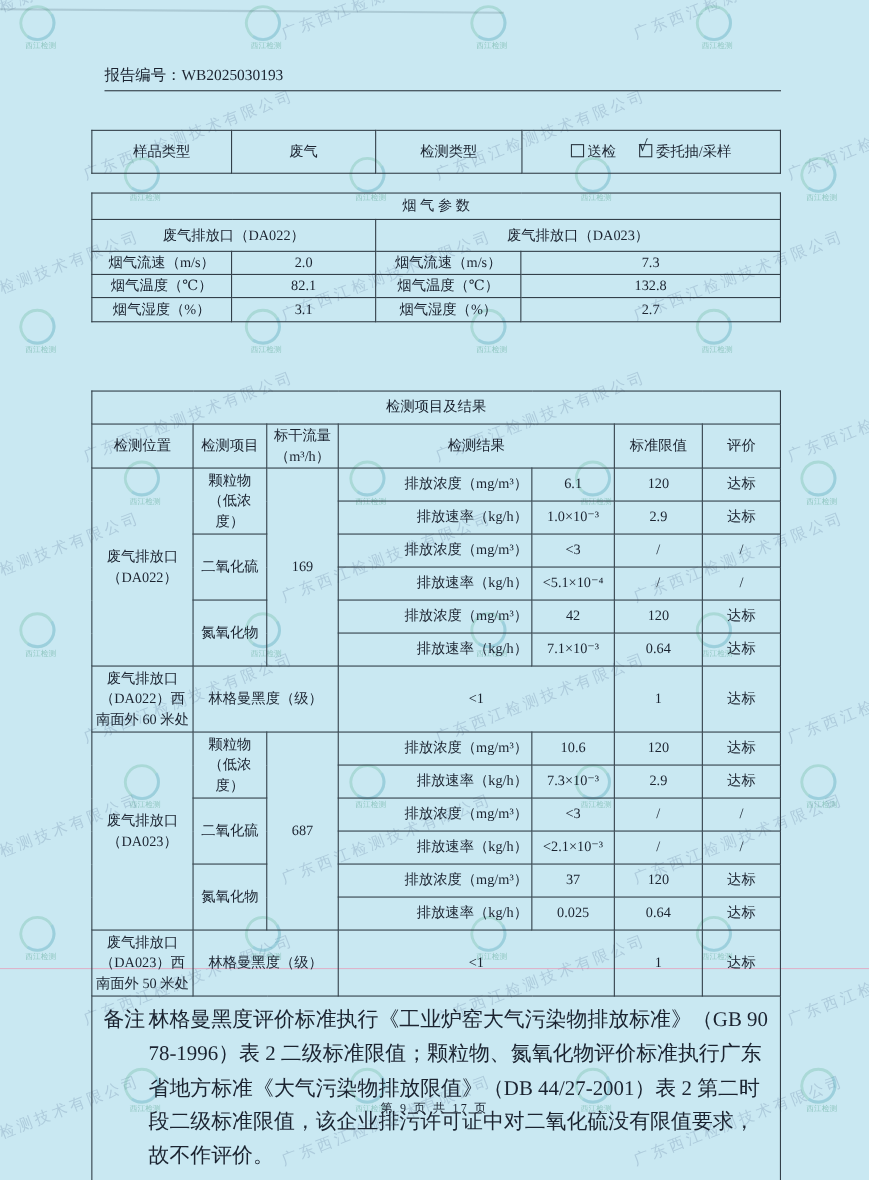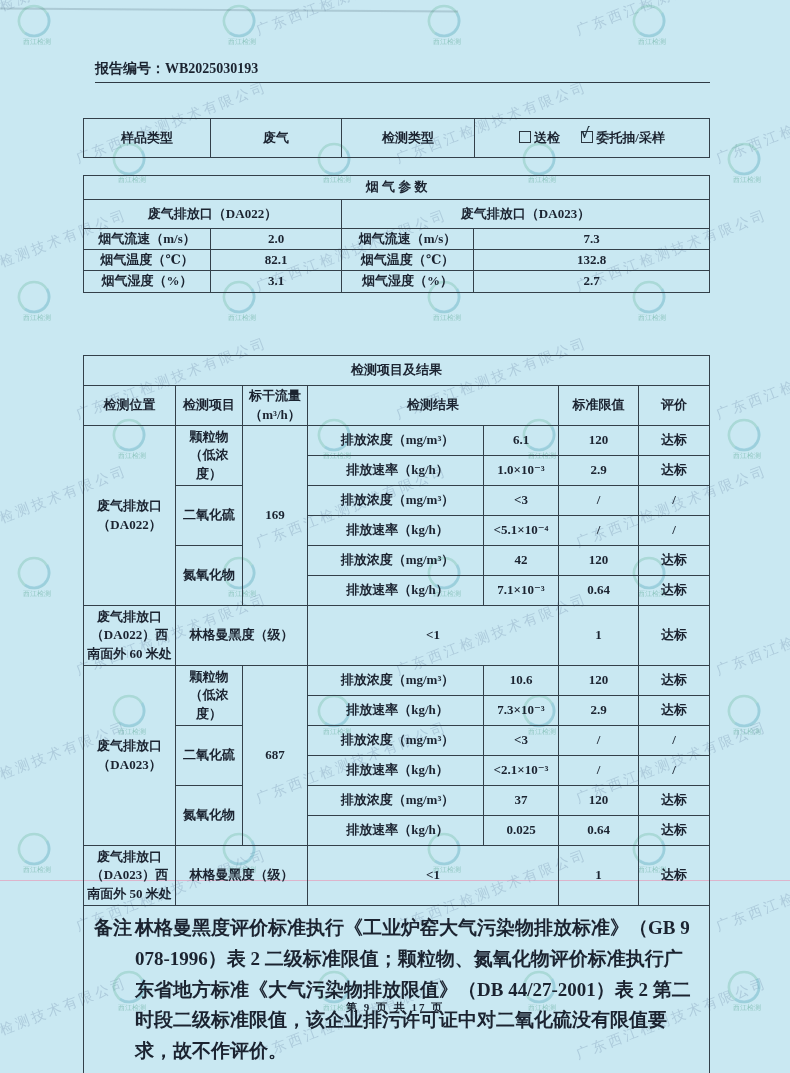--- a/index.html
+++ b/index.html
@@ -8,21 +8,21 @@
     background:#c9e8f2;
     font-family:"Liberation Serif","DejaVu Serif",serif;
     color:#1b2330;
   }
   .wm-layer{position:absolute;inset:0;pointer-events:none;}
   .wm-text{
     position:absolute;white-space:nowrap;transform:rotate(-21deg);
     font-size:14px;letter-spacing:3px;color:rgba(118,147,176,0.33);
   }
   .wm-logo{position:absolute;width:40px;height:44px;opacity:.55;}
-  .content{position:absolute;inset:0;font-weight:bold;}
+  .content{position:absolute;inset:0;}
   .scan-edge{position:absolute;left:0;top:9px;width:58%;height:2px;background:rgba(70,95,110,.22);transform:rotate(.4deg);}
   .scan-line{position:absolute;left:0;top:880px;width:100%;height:1px;background:rgba(242,128,164,.5);}
   .report-line{
     position:absolute;left:95px;top:60px;width:615px;
     border-bottom:1.5px solid #2e3a44;padding-bottom:4px;font-size:14px;
   }
   .doc-title{
     position:absolute;left:83px;top:92px;width:626px;text-align:center;
     font-size:14.5px;letter-spacing:1px;
   }
@@ -31,21 +31,21 @@
     border:1px solid #33404a;text-align:center;vertical-align:middle;
     font-size:13px;line-height:1.4;padding:1px 3px;overflow:hidden;
     word-break:break-all;
   }
   .t1{top:118px;}  .t1 tr{height:39px;}
   .t2{top:175px;}
   .t2 .sec-row{height:24px;} .t2 .hdr-row{height:29px;} .t2 .prm-row{height:17px;}
   .t3{top:355px;}
   .t3 .sec-row{height:30px;} .t3 .hdr-row{height:40px;}
   .t3 tr{height:30px;} .t3 .tall{height:60px;} .t3 .remark-row{height:84px;}
-  .lbl{text-align:center;padding-left:7px;}
+  .lbl{text-align:right;padding-left:7px;}
   .remark-cell{text-align:left;padding:7px 10px;}
   .remark-wrap{position:relative;padding-left:41px;line-height:1.62;font-size:19px;}
   .remark-label{position:absolute;left:0;top:0;}
   .opt{margin:0 9px;white-space:nowrap;}
   .cbox{display:inline-block;position:relative;width:10px;height:10px;border:1px solid #2b3640;margin-right:3px;vertical-align:-1px;}
   .cbox .tick{position:absolute;left:-2px;top:-8px;font-size:14px;color:#20303c;font-family:"DejaVu Sans",sans-serif;}
   .footer{position:absolute;left:0;top:1000px;width:100%;text-align:center;font-size:11px;letter-spacing:2px;}
 </style>
 </head>
 <body>

